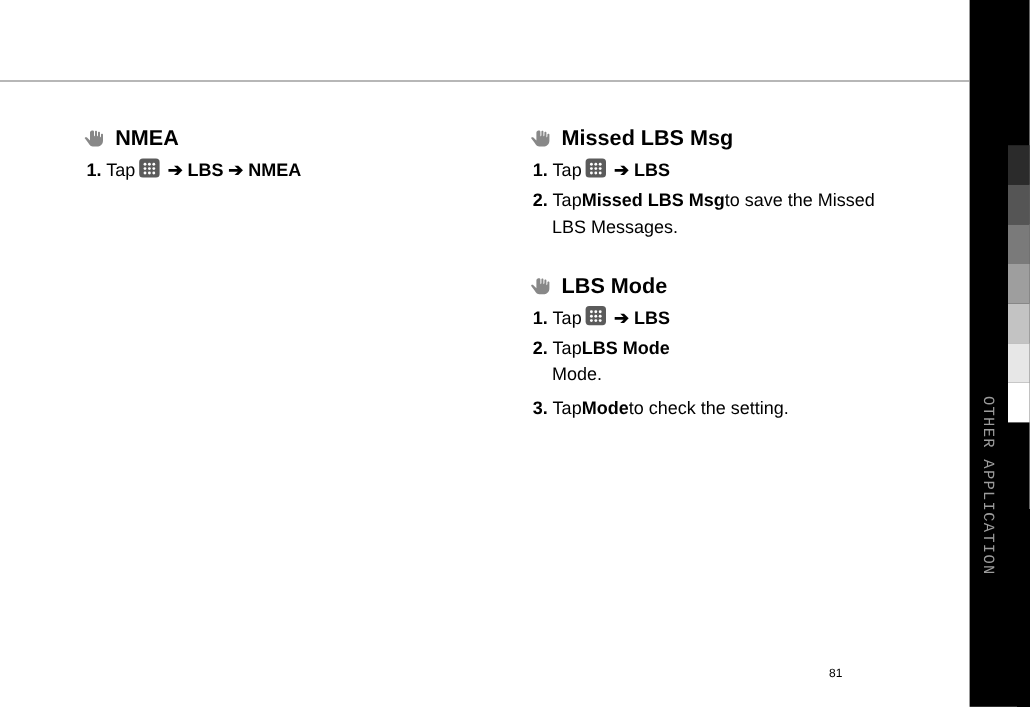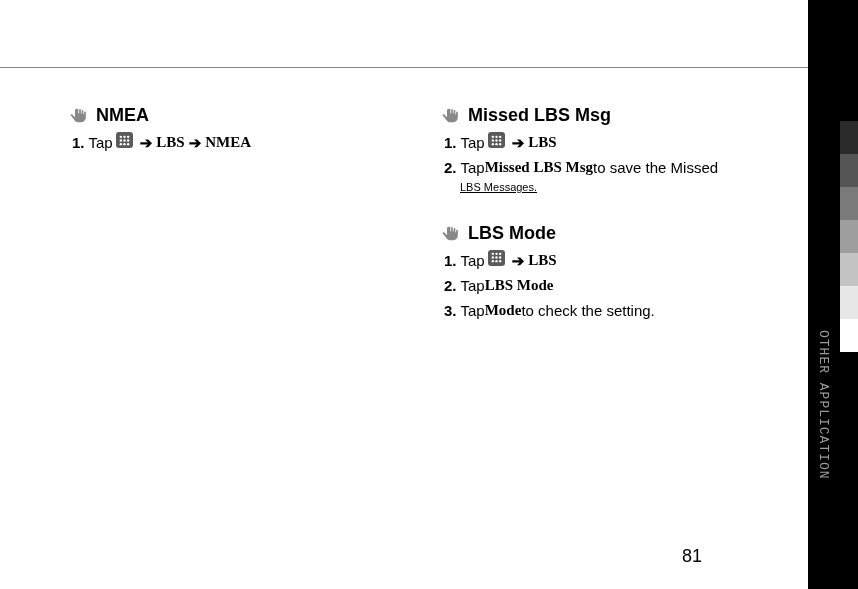--- a/index.html
+++ b/index.html
@@ -52,29 +52,28 @@
   .step {
     font-size: 15px;
     line-height: 1.4;
     margin-left: 2px;
     margin-bottom: 4px;
     display: flex;
     align-items: flex-start;
     flex-wrap: wrap;
   }
   .num { font-weight: bold; margin-right: 4px; }
-  .bold { font-weight: bold; font-family: Liberation Serif, serif; }
+  .bold { font-weight: bold; }
   .arrow { margin: 0 4px; font-weight: bold; }
   .step-body {
     padding-left: 18px;
-    font-size: 11px;
+    font-size: 15px;
     line-height: 1.35;
     margin-top: -2px;
     margin-bottom: 6px;
-    text-decoration: underline;
   }
   .hand-icon svg { width: 20px; height: 17px; display:block; }
   .grid-icon {
     display: inline-flex;
     width: 17px;
     height: 16px;
     background: #5b5b5b;
     border-radius: 3px;
     align-items: center;
     justify-content: center;
@@ -114,21 +113,21 @@
     font-size: 13px;
     letter-spacing: 1px;
     writing-mode: vertical-rl;
     text-orientation: mixed;
     white-space: nowrap;
   }
   .page-num {
     position: absolute;
     right: 62px;
     bottom: 22px;
-    font-size: 18px;
+    font-size: 10px;
   }
   .flow { display:inline; }
 </style>
 </head>
 <body>
 
 <div class="strip"></div>
 
 <div class="page">
   <div class="hr"></div>
@@ -235,20 +234,21 @@
             </svg>
         </span>
         <span class="arrow">➔</span>
         <span class="bold flow">LBS</span>
       </div>
       <div class="step">
         <span class="num">2.</span>
         <span class="flow">Tap </span>
         <span class="bold flow">LBS Mode</span>
       </div>
+      <div class="step-body">Mode.</div>
       <div class="step">
         <span class="num">3.</span>
         <span class="flow">Tap </span>
         <span class="bold flow">Mode</span>
         <span class="flow"> to check the setting.</span>
       </div>
     </div>
   </div>
 
   <div class="page-num">81</div>

